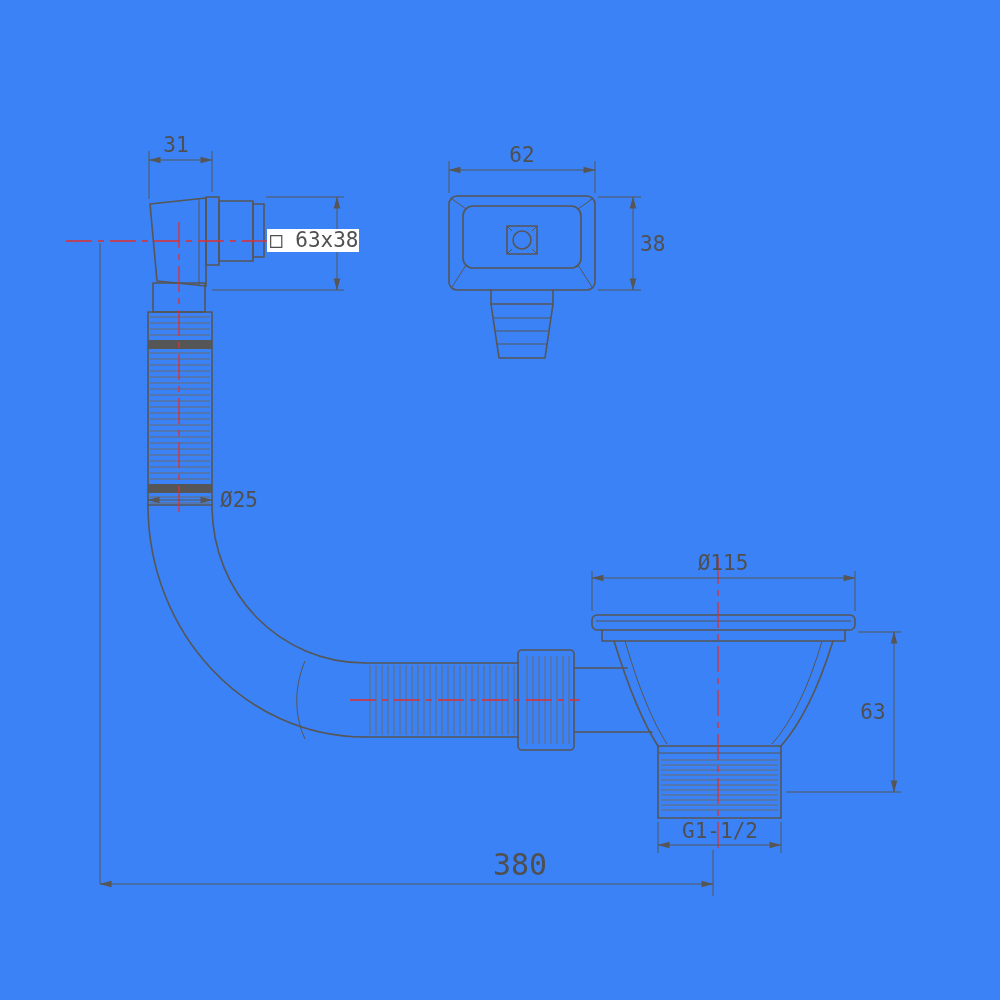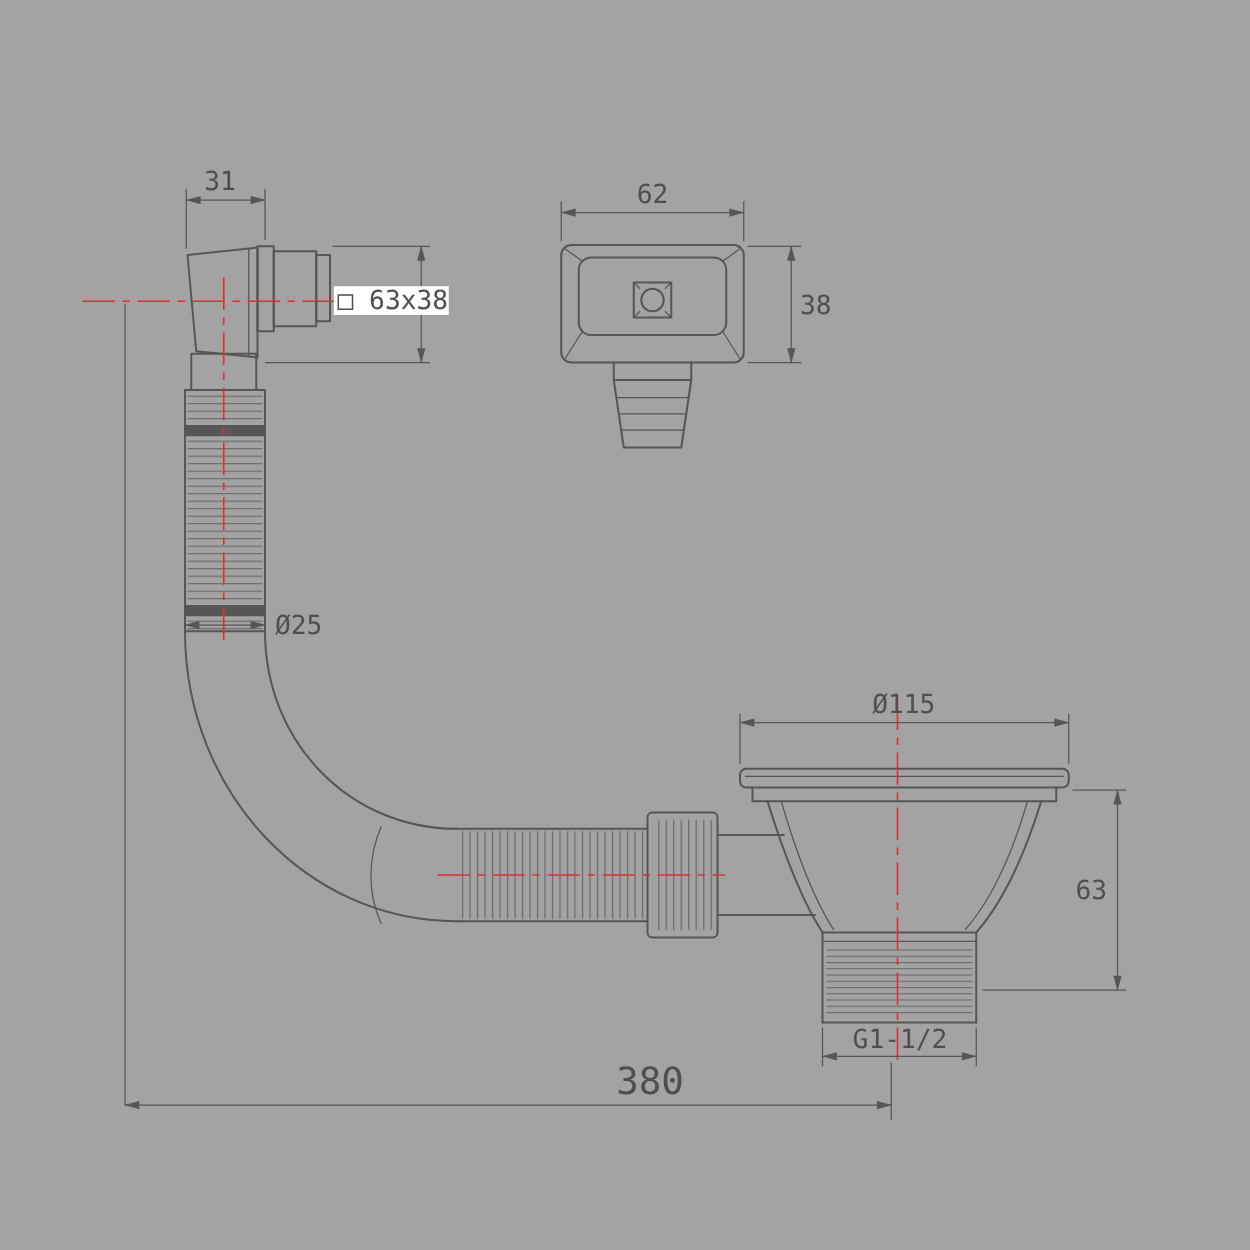--- a/index.html
+++ b/index.html
@@ -1,20 +1,20 @@
 <!DOCTYPE html>
 <html style="--line: #565656; --centerline: #e03131;"><head>
 <meta charset="utf-8">
 <style>
   :root{
     --line:#565656;
     --centerline:#e03131;
   }
   html,body{margin:0;padding:0;background:#ffffff;}
-  .page{width:1000px;height:1000px;background:#a3a3a3;position:relative;overflow:hidden;}
+  .page{width:1000px;height:1000px;background:#3b82f6;position:relative;overflow:hidden;}
   svg{display:block;}
   .ol{fill:none;stroke:var(--line);stroke-width:1.6;stroke-linejoin:round;stroke-linecap:round;}
   .thin{fill:none;stroke:var(--line);stroke-width:1;}
   .dim{fill:none;stroke:var(--line);stroke-width:1;}
   .cl{fill:none;stroke:var(--centerline);stroke-width:1.3;stroke-dasharray:26 6 6 6;}
   .band{fill:var(--line);stroke:none;}
   .dimtxt{font-family:"DejaVu Sans Mono","Liberation Mono",monospace;font-size:21px;fill:#4f4f4f;}
   .dimtxt-big{font-family:"DejaVu Sans Mono","Liberation Mono",monospace;font-size:30px;fill:#4f4f4f;}
   #arr path{fill:var(--line);}
 </style>

